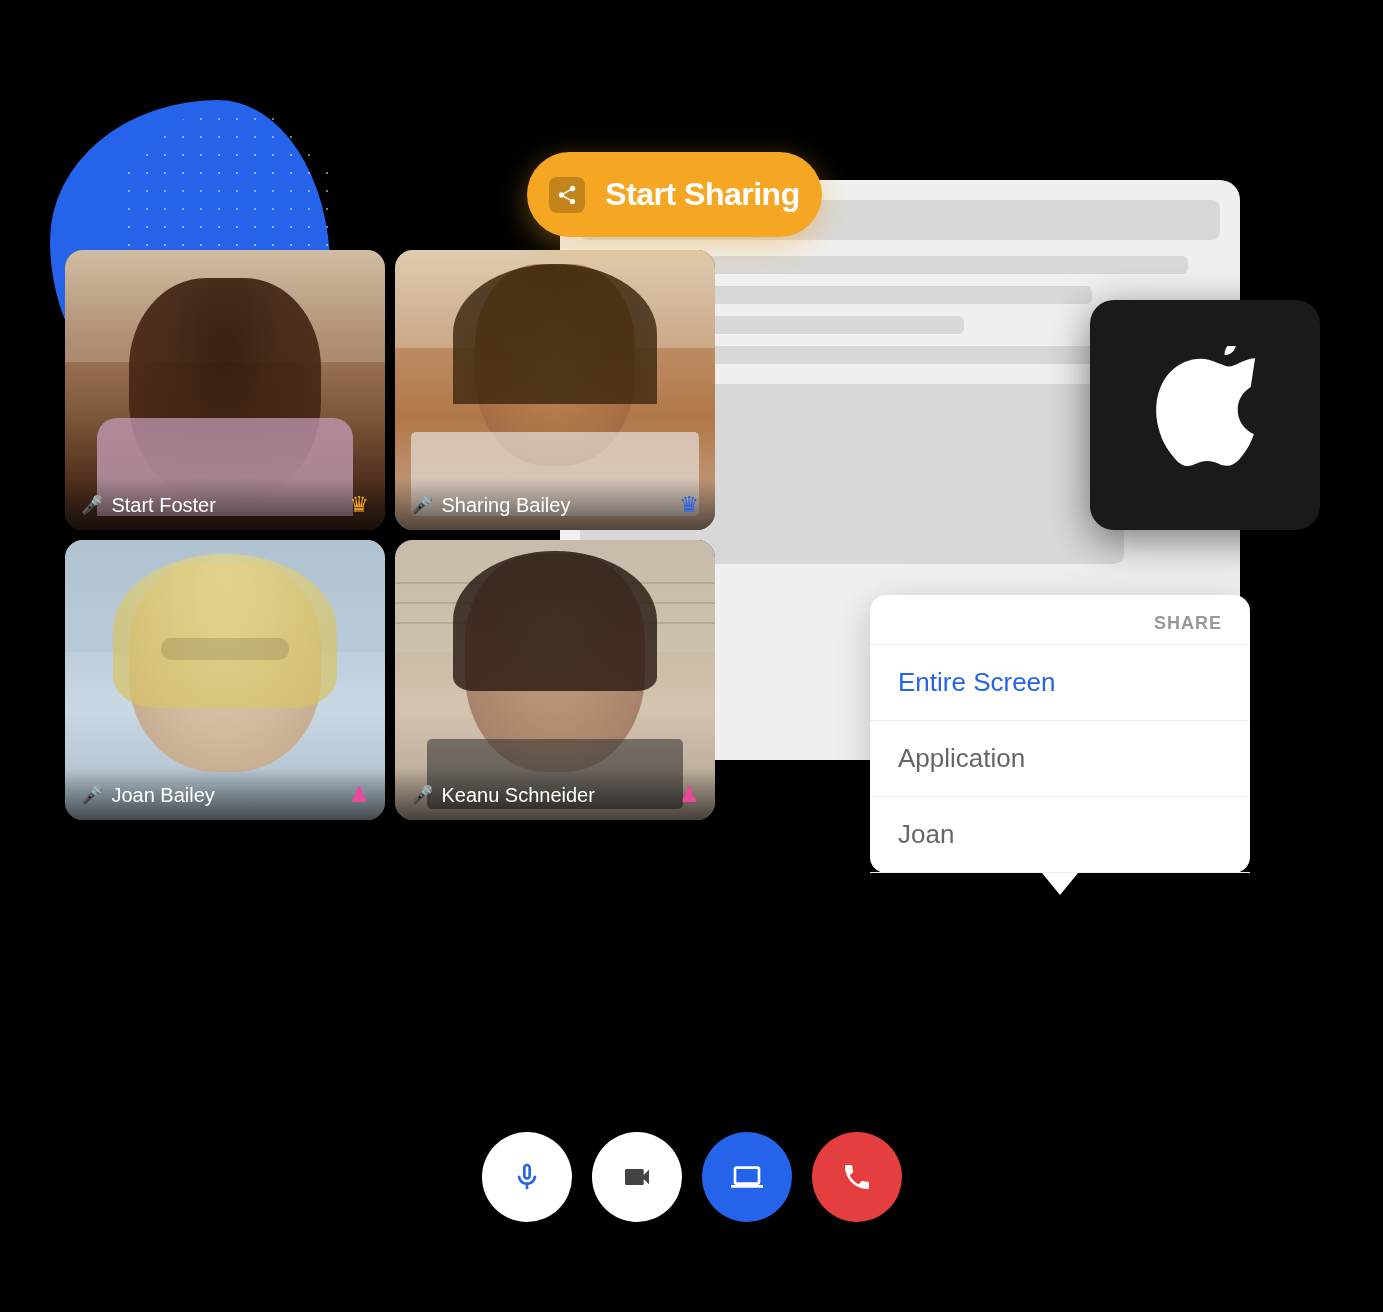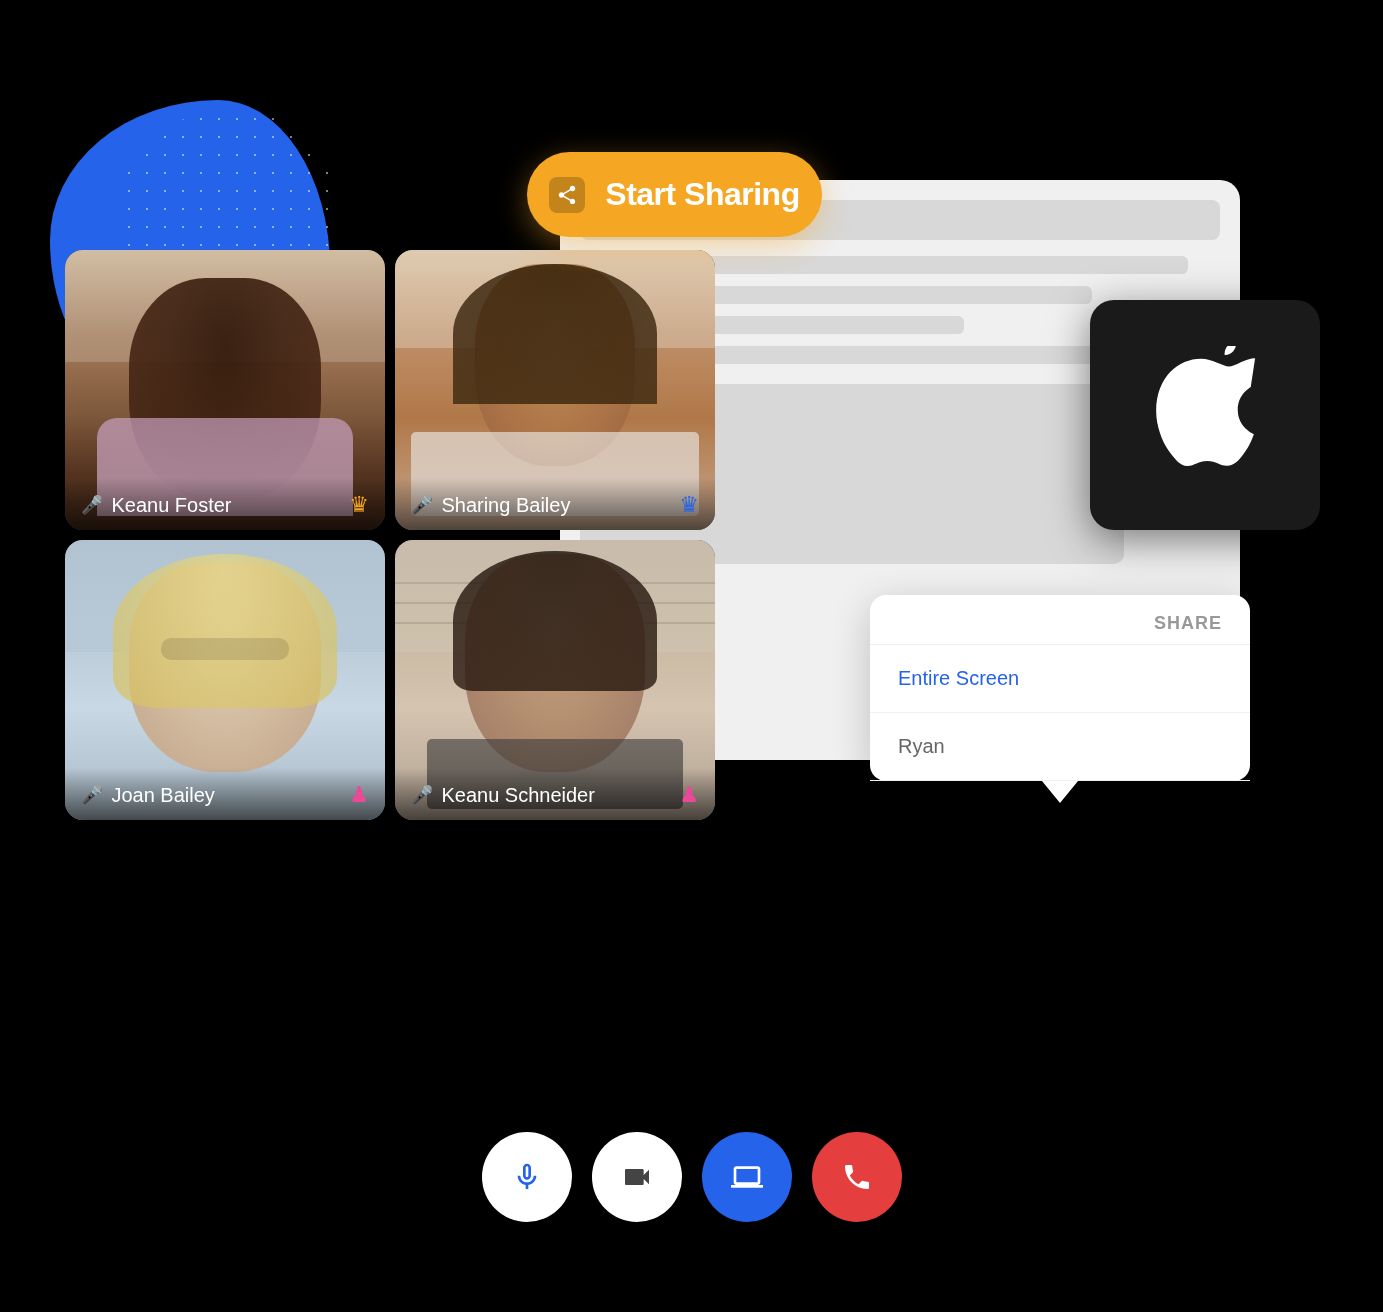--- a/index.html
+++ b/index.html
@@ -181,21 +181,21 @@
     }
 
     .share-menu-divider {
       height: 1px;
       background: #eee;
       margin: 0 0;
     }
 
     .share-menu-item {
       padding: 22px 28px;
-      font-size: 20px;
+      font-size: 26px;
       font-weight: 500;
       cursor: pointer;
       color: #666;
       border-bottom: 1px solid #f0f0f0;
     }
 
     .share-menu-item:last-child {
       border-bottom: none;
     }
 
@@ -312,40 +312,41 @@
       <svg width="120" height="120" viewBox="0 0 814 1000" fill="white">
         <path d="M788.1 340.9c-5.8 4.5-108.2 62.2-108.2 190.5 0 148.4 130.3 200.9 134.2 202.2-.6 3.2-20.7 71.9-68.7 141.9-42.8 61.6-87.5 123.1-155.5 123.1s-85.5-39.5-164-39.5c-76.5 0-103.7 40.8-165.9 40.8s-105.5-60.8-155.5-127.4C46 790.7 0 663 0 541.8 0 256.3 188.2 106 373 106c98 0 185.5 65.1 233.7 65.1 46.4 0 143.7-68.7 217.9-68.7zM642.7 43.6c14.1-18.2 25.2-44.5 25.2-70.8 0-3.9-.3-7.9-.9-11.8-23.8 1-52.4 16-69.3 34.7-14.4 15.9-27.6 42.4-27.6 69.1 0 4.3.6 8.6 1 10 1.5.3 4 .5 6.5.5 21.1 0 47.9-14.4 65.1-31.7z"></path>
       </svg>
     </div>
   </div>
 
   <div class="share-menu">
     <div class="share-menu-header">SHARE</div>
     <div class="share-menu-divider"></div>
     <div class="share-menu-item active">Entire Screen</div>
-    <div class="share-menu-item">Ryan</div>
+    <div class="share-menu-item">Application</div>
+    <div class="share-menu-item">Joan</div>
     <div class="share-menu-arrow"></div>
   </div>
 
   <div class="video-grid">
 
     <div class="video-cell">
       <div style="width:100%;height:100%;background:linear-gradient(180deg,#c8b090 0%,#a07858 30%,#8a6040 60%,#6a4028 80%,#5a3520 100%);position:relative;">
 
         <div style="position:absolute;top:0;left:0;right:0;height:40%;background:linear-gradient(180deg,#e8ddd0,#d4c8b8);opacity:0.3;"></div>
         <div style="position:absolute;bottom:0;left:0;right:0;height:60%;background:linear-gradient(transparent,rgba(0,0,0,0.3));"></div>
 
         <div style="position:absolute;top:10%;left:20%;width:60%;height:80%;background:radial-gradient(ellipse at 50% 30%,#2d1508 0%,#3d2010 40%,#4a2818 100%);border-radius:40% 40% 45% 45%;opacity:0.9;"></div>
 
         <div style="position:absolute;bottom:5%;left:10%;right:10%;height:35%;background:linear-gradient(180deg,#c8a0c0,#d4b0cc);border-radius:20px 20px 0 0;opacity:0.7;"></div>
       </div>
       <div class="video-label">
         <div class="video-label-left">
           <span class="mic-icon">🎤</span>
-          <span class="person-name">Keanu Foster</span>
+          <span class="person-name">Start Foster</span>
         </div>
         <span class="role-icon" style="color:#F5A623;">♛</span>
       </div>
     </div>
 
     <div class="video-cell">
       <div style="width:100%;height:100%;background:linear-gradient(180deg,#d4b896 0%,#c0906a 30%,#b07848 60%,#c8a890 100%);position:relative;">
         <div style="position:absolute;top:0;left:0;right:0;height:35%;background:linear-gradient(180deg,#f0e8d8,#e0d4c0);opacity:0.4;"></div>
         <div style="position:absolute;top:5%;left:25%;width:50%;height:72%;background:radial-gradient(ellipse at 50% 30%,#c4946a 0%,#b07848 50%,#986040 100%);border-radius:40% 40% 45% 45%;opacity:0.9;"></div>
 

